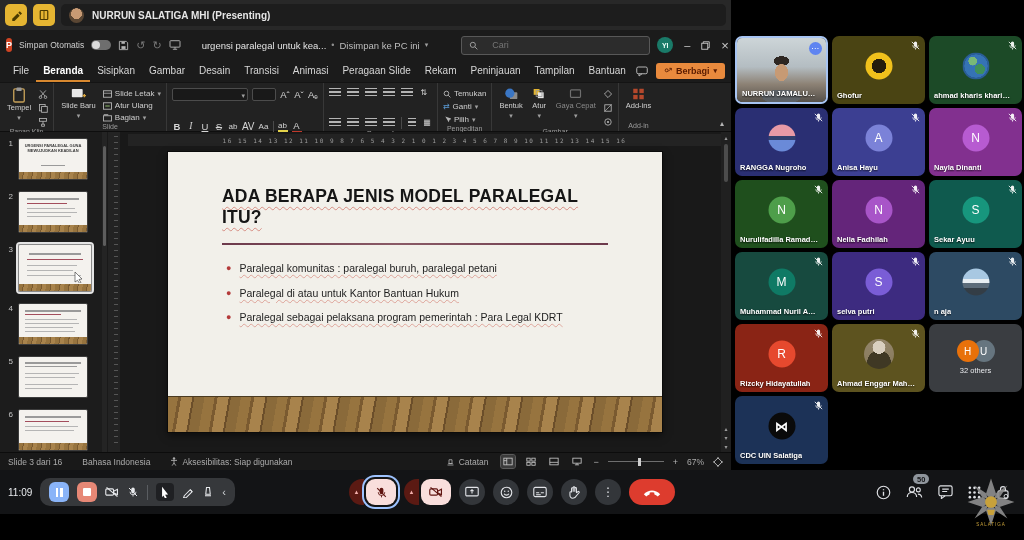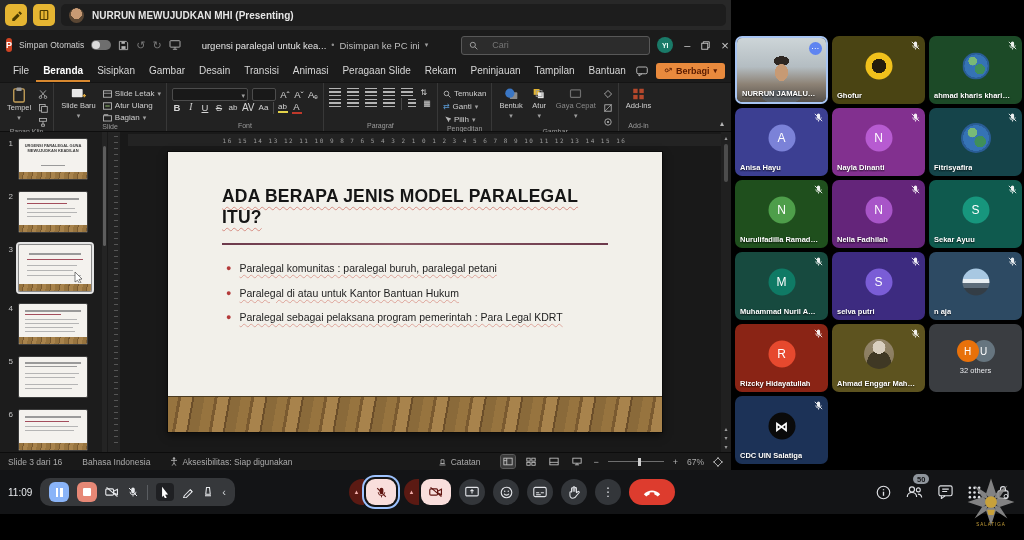--- a/index.html
+++ b/index.html
@@ -37,21 +37,21 @@
 .tabs-right{margin-left:auto;display:flex;align-items:center;gap:8px}
 .share-btn{height:16px;border-radius:3px;background:#e98a3d;color:#5a1c00;font-size:9px;font-weight:bold;display:flex;align-items:center;gap:4px;padding:0 8px}
 
 .ribbon{height:50px;background:#222;border-top:1px solid #141414;border-bottom:1px solid #0e0e0e;display:flex;flex:0 0 auto}
 .group{display:flex;flex-direction:column;border-right:1px solid #383838;padding:3px 5px 1px}
 .g-body{flex:1;display:flex;gap:5px;align-items:flex-start}
 .g-label{font-size:7px;color:#9c9c9c;text-align:center;padding:1px 0}
 .bigbtn{display:flex;flex-direction:column;align-items:center;gap:1px;font-size:7.5px;color:#d0d0d0;padding:1px 2px;text-align:center;line-height:1.15}
 .minicol{display:flex;flex-direction:column;gap:4px;padding-top:3px}
 .smallrow{display:flex;align-items:center;gap:3px;font-size:8px;color:#cfcfcf;white-space:nowrap}
-.fontcol{display:flex;flex-direction:column;gap:0;padding-top:2px}
+.fontcol{display:flex;flex-direction:column;gap:19px;padding-top:2px}
 .fontrow{display:flex;align-items:center;gap:4px}
 .fontbox{width:76px;height:13px;background:#191919;border:1px solid #4c4c4c;border-radius:2px;position:relative}
 .fontbox .caret{position:absolute;right:2px;top:3px}
 .sizebox{width:24px;height:13px;background:#191919;border:1px solid #4c4c4c;border-radius:2px}
 .fmt{font-size:9.5px;color:#d5d5d5;min-width:10px;text-align:center;line-height:1.2}
 .bars{width:12px;height:9px;background:repeating-linear-gradient(180deg,#b4b4b4 0 1.3px,transparent 1.3px 3.4px)}
 .parrow{display:flex;align-items:center;gap:6px}
 .vdivider-s{width:1px;height:12px;background:#4a4a4a}
 .ribbon-end{margin-left:auto;display:flex;align-items:flex-end;padding:0 7px 3px;color:#b5b5b5;font-size:8px}
 
@@ -156,21 +156,21 @@
         </svg>
     </div>
     <div class="tool-btn">
       <svg width="12" height="12" viewBox="0 0 16 16">
           <rect x="3" y="2" width="10" height="12" rx="1" fill="none" stroke="#4a3a00" stroke-width="1.6"></rect>
           <path d="M8 2v12" stroke="#4a3a00" stroke-width="1.2"></path>
         </svg>
     </div>
     <div class="presenter-pill">
       <span class="presenter-avatar"></span>
-      <span class="presenter-title">NURRUN MEWUJUDKAN MHI (Presenting)</span>
+      <span class="presenter-title">NURRUN SALATIGA MHI (Presenting)</span>
     </div>
   </div>
 
   <div class="ppt">
 
     <div class="titlebar">
       <span class="ppt-icon">P</span>
       <span class="autosave-label">Simpan Otomatis</span>
       <span class="toggle"></span>
       <span class="qat">
@@ -567,21 +567,21 @@
       <span class="sb-item">Slide 3 dari 16</span>
       <span class="sb-item">Bahasa Indonesia</span>
       <span class="sb-item">
         <svg width="8" height="9" viewBox="0 0 10 12">
             <circle cx="5" cy="2" r="1.6" fill="#ababab"></circle>
             <path d="M1 4.5h8M5 4v4M5 8l-2.5 3.5M5 8l2.5 3.5" stroke="#ababab" stroke-width="1.2" fill="none"></path>
           </svg>
         <span>Aksesibilitas: Siap digunakan</span>
       </span>
       <span class="sb-right">
-        <span class="sb-item" style="margin:12px">
+        <span class="sb-item" style="margin:4px">
           <svg width="9" height="8" viewBox="0 0 12 10">
               <path d="M2 9h8M3 7h6M4 2h4v5H4z" fill="none" stroke="#ababab" stroke-width="1.1"></path>
             </svg>
           <span>Catatan</span>
         </span>
         <span class="viewbtn active">
             <svg width="10" height="9" viewBox="0 0 12 10">
               <rect x="1" y="1" width="10" height="8" fill="none" stroke="#c9c9c9"></rect>
               <path d="M4.5 1v8M1 4h3.5" stroke="#c9c9c9"></path>
             </svg>
@@ -641,20 +641,29 @@
     <div class="tile" style="background-color: rgb(28, 74, 39);">
       <svg class="tmic" width="11" height="11" viewBox="0 0 24 24">
           <path d="M12 15a3.5 3.5 0 0 0 3.5-3.5v-5a3.5 3.5 0 0 0-7 0v5A3.5 3.5 0 0 0 12 15z" fill="#fff"></path>
           <path d="M6 11.5a6 6 0 0 0 12 0M12 17.5V21" fill="none" stroke="#fff" stroke-width="1.7"></path>
           <path d="M4 4l16 16" stroke="#fff" stroke-width="2"></path>
         </svg>
       <span class="tav av-globe"></span>
       <span class="tname">ahmad kharis kharis a...</span>
     </div>
 
+    <div class="tile" style="background-color: rgb(42, 47, 115);">
+      <svg class="tmic" width="11" height="11" viewBox="0 0 24 24">
+          <path d="M12 15a3.5 3.5 0 0 0 3.5-3.5v-5a3.5 3.5 0 0 0-7 0v5A3.5 3.5 0 0 0 12 15z" fill="#fff"></path>
+          <path d="M6 11.5a6 6 0 0 0 12 0M12 17.5V21" fill="none" stroke="#fff" stroke-width="1.7"></path>
+          <path d="M4 4l16 16" stroke="#fff" stroke-width="2"></path>
+        </svg>
+      <span class="tav av-art"></span>
+      <span class="tname">RANGGA Nugroho</span>
+    </div>
 
     <div class="tile" style="background-color: rgb(60, 63, 146);">
       <svg class="tmic" width="11" height="11" viewBox="0 0 24 24">
           <path d="M12 15a3.5 3.5 0 0 0 3.5-3.5v-5a3.5 3.5 0 0 0-7 0v5A3.5 3.5 0 0 0 12 15z" fill="#fff"></path>
           <path d="M6 11.5a6 6 0 0 0 12 0M12 17.5V21" fill="none" stroke="#fff" stroke-width="1.7"></path>
           <path d="M4 4l16 16" stroke="#fff" stroke-width="2"></path>
         </svg>
       <span class="tav" style="background-color: rgb(123, 130, 216);">A</span>
       <span class="tname">Anisa Hayu</span>
     </div>
@@ -662,29 +671,20 @@
     <div class="tile" style="background-color: rgb(130, 48, 143);">
       <svg class="tmic" width="11" height="11" viewBox="0 0 24 24">
           <path d="M12 15a3.5 3.5 0 0 0 3.5-3.5v-5a3.5 3.5 0 0 0-7 0v5A3.5 3.5 0 0 0 12 15z" fill="#fff"></path>
           <path d="M6 11.5a6 6 0 0 0 12 0M12 17.5V21" fill="none" stroke="#fff" stroke-width="1.7"></path>
           <path d="M4 4l16 16" stroke="#fff" stroke-width="2"></path>
         </svg>
       <span class="tav" style="background-color: rgb(183, 91, 209);">N</span>
       <span class="tname">Nayla Dinanti</span>
     </div>
 
-    <div class="tile" style="background-color: rgb(21, 68, 74);">
-      <svg class="tmic" width="11" height="11" viewBox="0 0 24 24">
-          <path d="M12 15a3.5 3.5 0 0 0 3.5-3.5v-5a3.5 3.5 0 0 0-7 0v5A3.5 3.5 0 0 0 12 15z" fill="#fff"></path>
-          <path d="M6 11.5a6 6 0 0 0 12 0M12 17.5V21" fill="none" stroke="#fff" stroke-width="1.7"></path>
-          <path d="M4 4l16 16" stroke="#fff" stroke-width="2"></path>
-        </svg>
-      <span class="tav av-globe" style="width:30px;height:30px"></span>
-      <span class="tname">Fitrisyafira</span>
-    </div>
 
     <div class="tile" style="background-color: rgb(31, 79, 29);">
       <svg class="tmic" width="11" height="11" viewBox="0 0 24 24">
           <path d="M12 15a3.5 3.5 0 0 0 3.5-3.5v-5a3.5 3.5 0 0 0-7 0v5A3.5 3.5 0 0 0 12 15z" fill="#fff"></path>
           <path d="M6 11.5a6 6 0 0 0 12 0M12 17.5V21" fill="none" stroke="#fff" stroke-width="1.7"></path>
           <path d="M4 4l16 16" stroke="#fff" stroke-width="2"></path>
         </svg>
       <span class="tav" style="background-color: rgb(78, 158, 74);">N</span>
       <span class="tname">Nurulifadilla Ramadani</span>
     </div>

